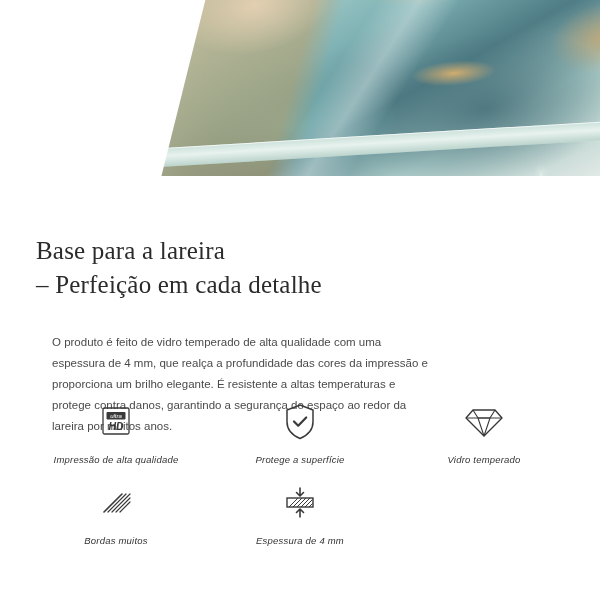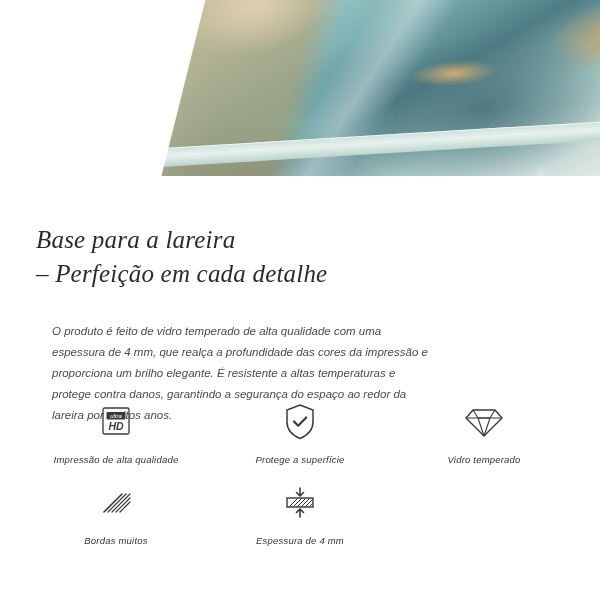--- a/index.html
+++ b/index.html
@@ -109,23 +109,22 @@
   .sparkle::after {
     width: 2px; height: 34px;
     transform: translate(-50%, -50%);
     background: linear-gradient(180deg, rgba(255,255,255,0) 0%, #fff 50%, rgba(255,255,255,0) 100%);
   }
 
   
   .content {
     position: absolute;
     left: 0;
-    top: 211px;
+    top: 222px;
     width: 484px;
-    font-style: italic;
   }
   .headline {
     margin: 0;
     padding: 12px 36px 0 36px;
     font-family: "Liberation Serif", serif;
     font-size: 25px;
     line-height: 34px;
     font-weight: 400;
     color: #2b2b2b;
     letter-spacing: 0.2px;

